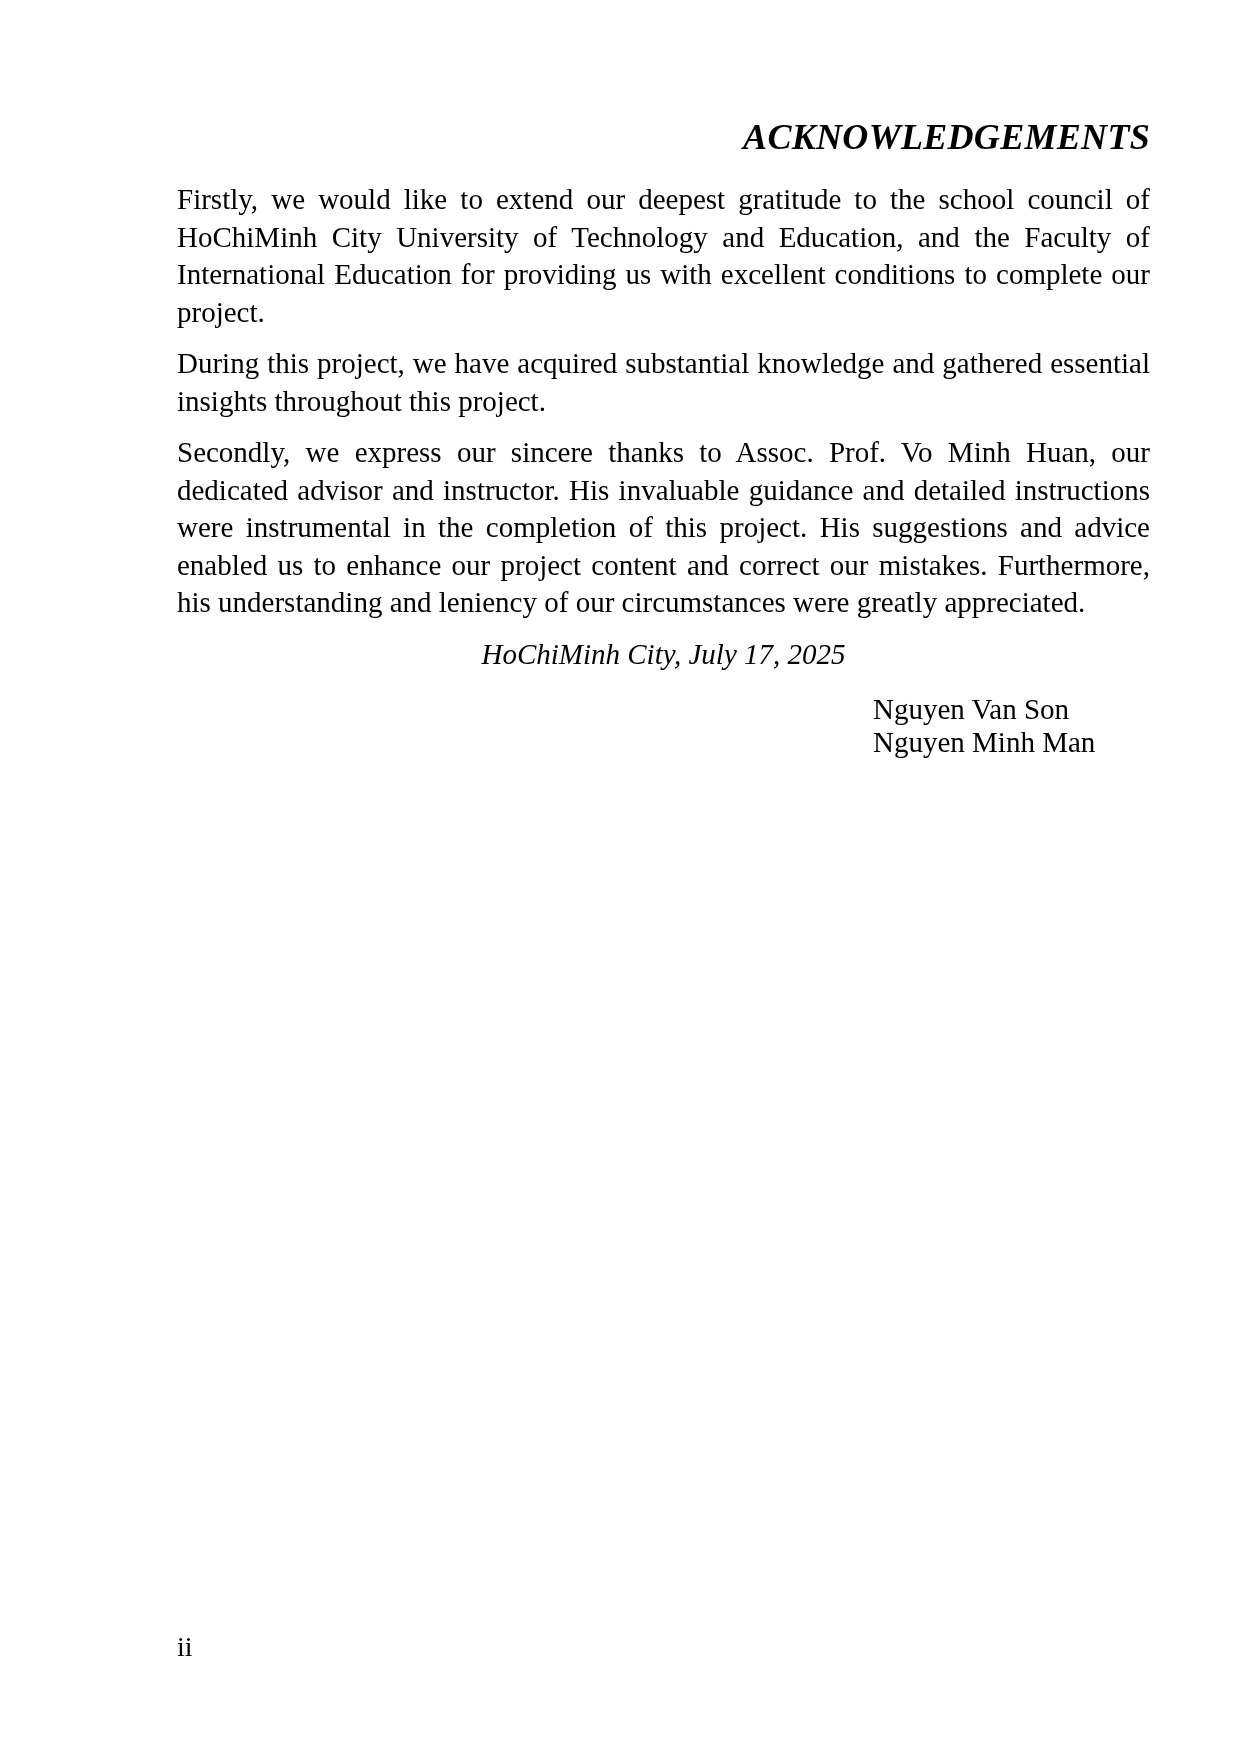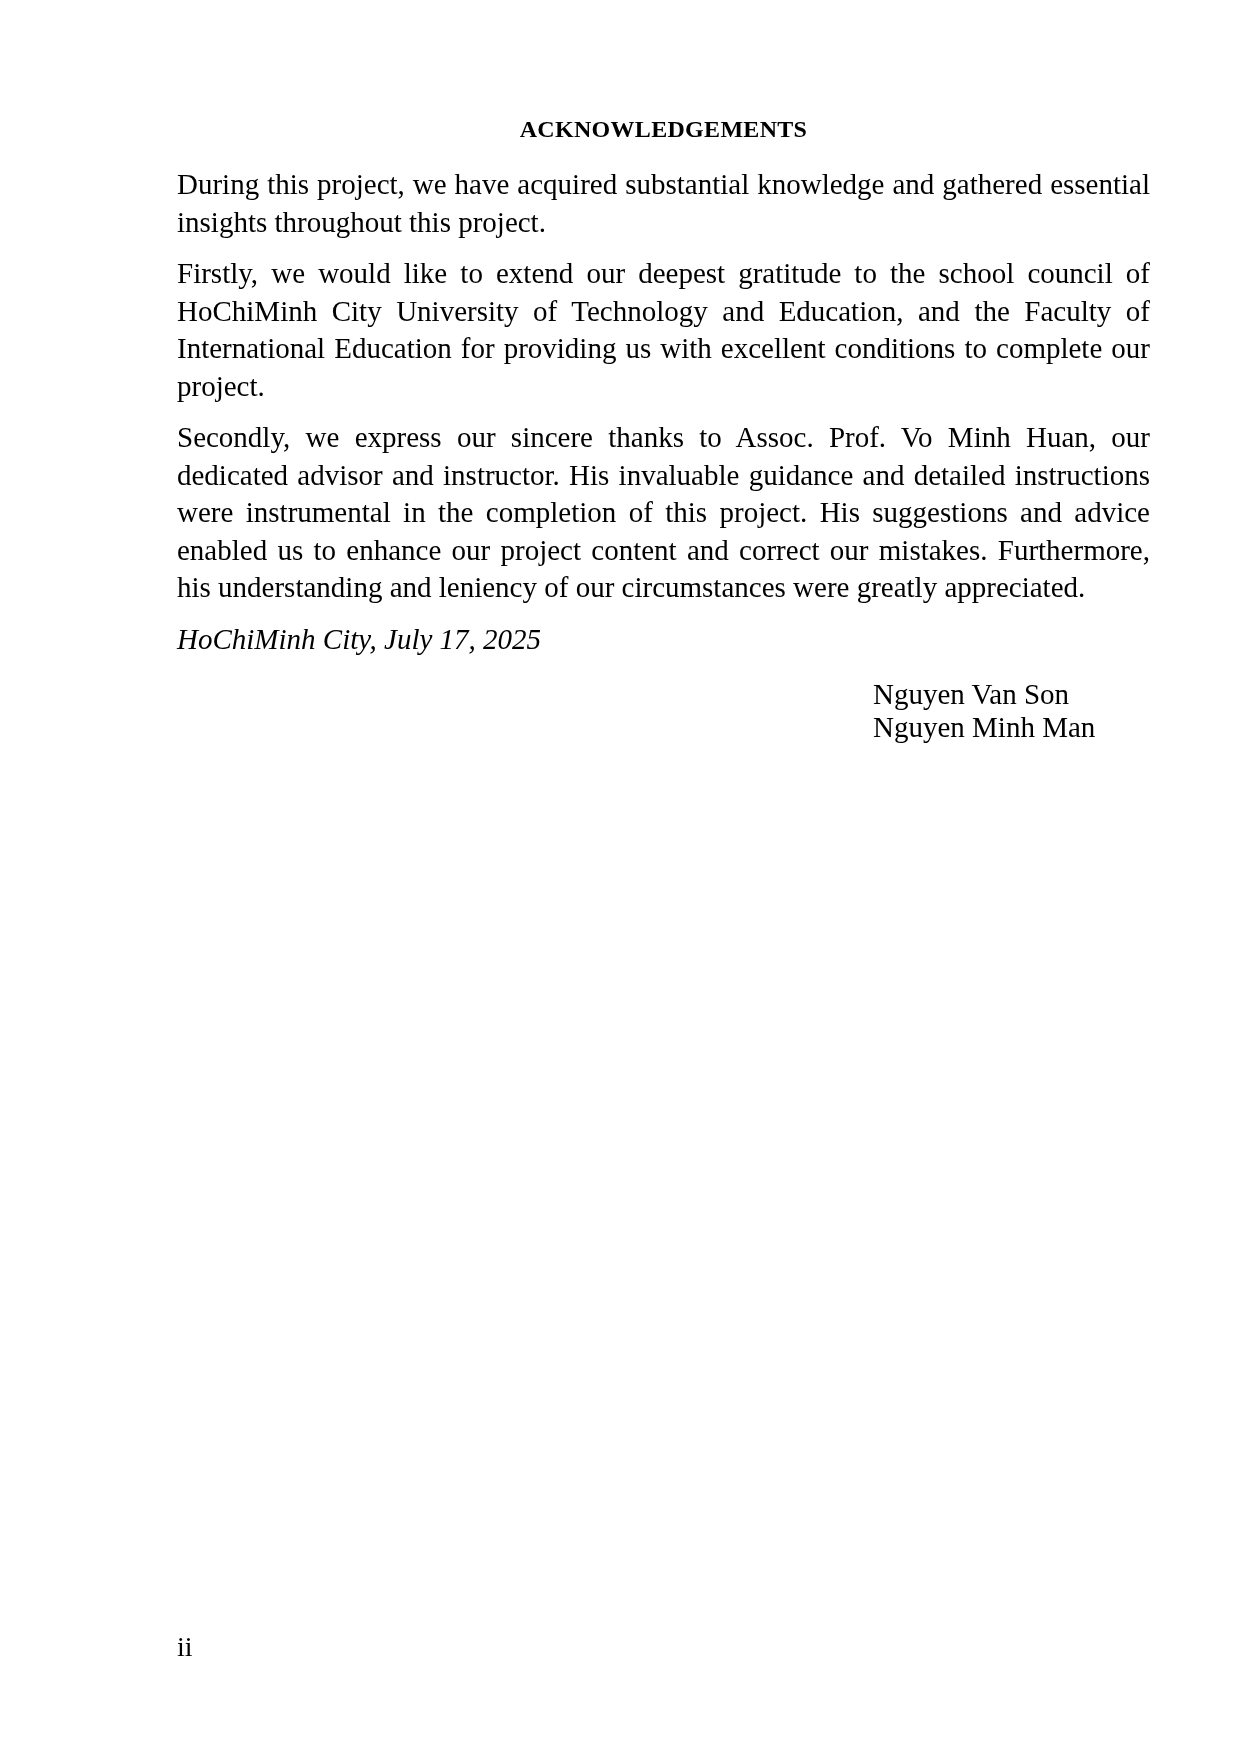--- a/index.html
+++ b/index.html
@@ -16,37 +16,38 @@
     font-family: "Liberation Serif", serif;
     overflow: hidden;
   }
   .content {
     position: absolute;
     left: 177px;
     top: 116px;
     width: 973px;
   }
   .doc-title {
-    font-size: 24px;
+    font-size: 36px;
     font-weight: bold;
-    text-align: center;
+    text-align: right;
     margin: 0 0 23px 0;
     letter-spacing: 0.3px;
+    font-style: italic;
   }
   .para {
     font-size: 29px;
     line-height: 37.5px;
     text-align: justify;
     margin: 0 0 14px 0;
   }
   .dateline {
     font-size: 29px;
     line-height: 37.5px;
     font-style: italic;
-    text-align: left;
+    text-align: center;
     margin: 9px 0 0 0;
   }
   .signatures {
     margin: 20px 16px 0 696px;
     width: fit-content;
     font-size: 29px;
     line-height: 33px;
     text-align: left;
   }
   .page-number {
@@ -59,23 +60,23 @@
     line-height: 32px;
   }
 </style>
 </head>
 <body>
 
 <div class="page">
   <div class="content">
     <h1 class="doc-title">ACKNOWLEDGEMENTS</h1>
 
+    <p class="para">Firstly, we would like to extend our deepest gratitude to the school council of HoChiMinh City University of Technology and Education, and the Faculty of International Education for providing us with excellent conditions to complete our project.</p>
+
     <p class="para">During this project, we have acquired substantial knowledge and gathered essential insights throughout this project.</p>
-
-    <p class="para">Firstly, we would like to extend our deepest gratitude to the school council of HoChiMinh City University of Technology and Education, and the Faculty of International Education for providing us with excellent conditions to complete our project.</p>
 
     <p class="para">Secondly, we express our sincere thanks to Assoc. Prof. Vo Minh Huan, our dedicated advisor and instructor. His invaluable guidance and detailed instructions were instrumental in the completion of this project. His suggestions and advice enabled us to enhance our project content and correct our mistakes. Furthermore, his understanding and leniency of our circumstances were greatly appreciated.</p>
 
     <p class="dateline">HoChiMinh City, July 17, 2025</p>
 
     <div class="signatures">
       <div>Nguyen Van Son</div>
       <div>Nguyen Minh Man</div>
     </div>
   </div>

